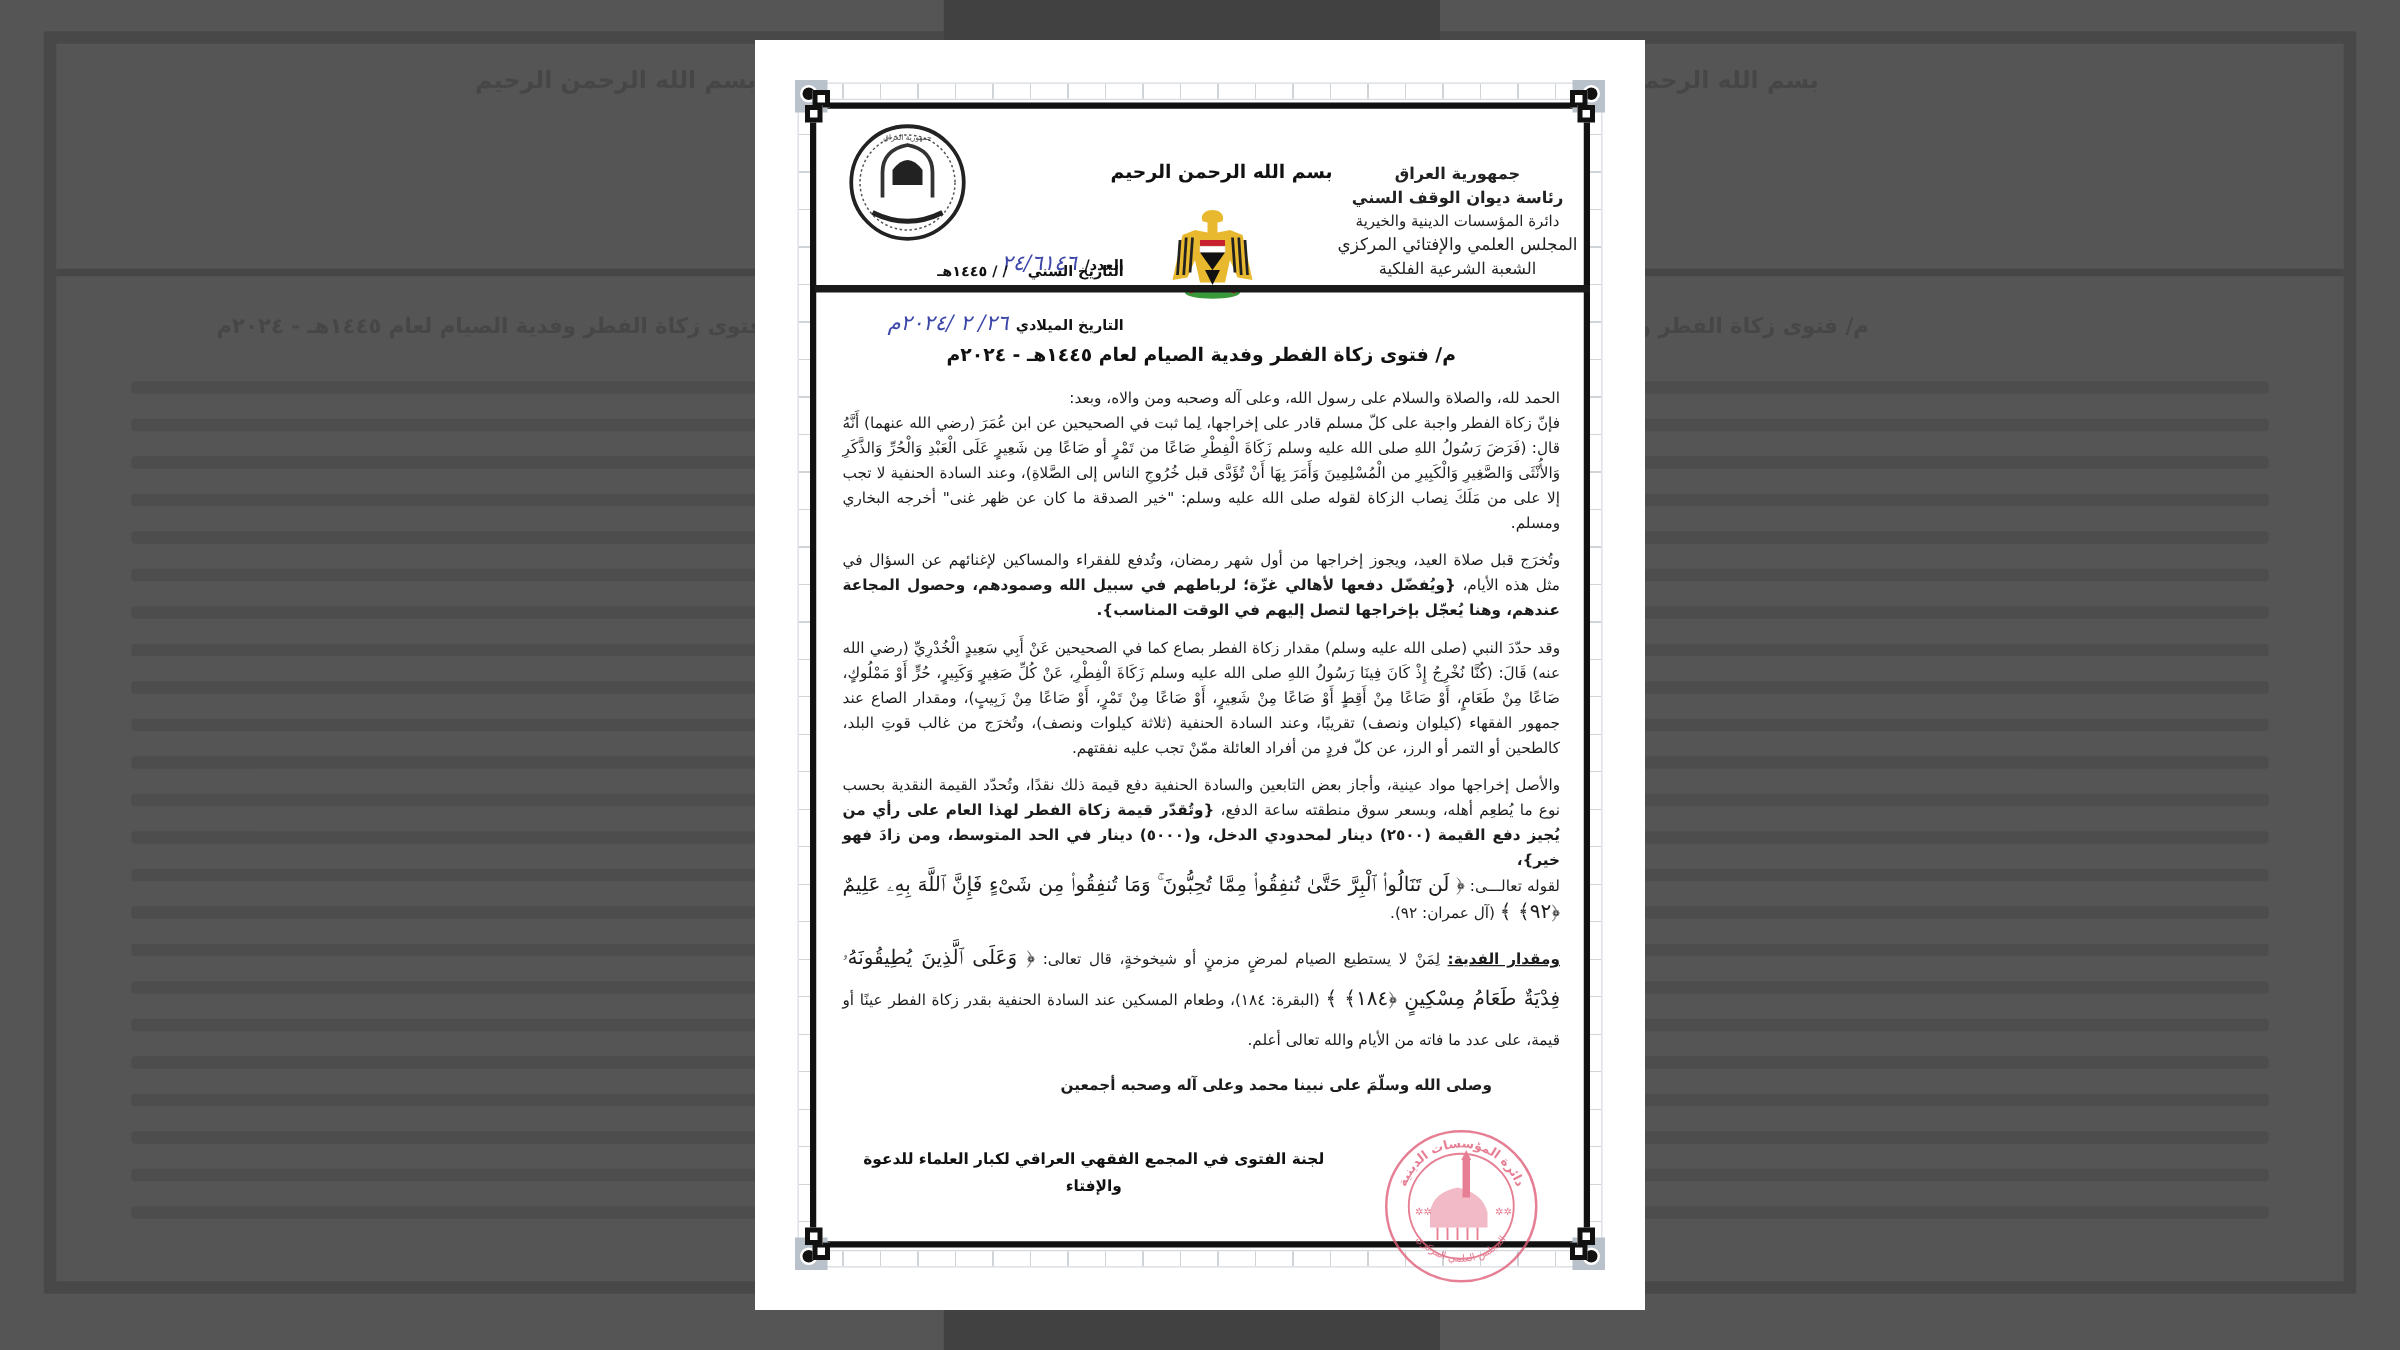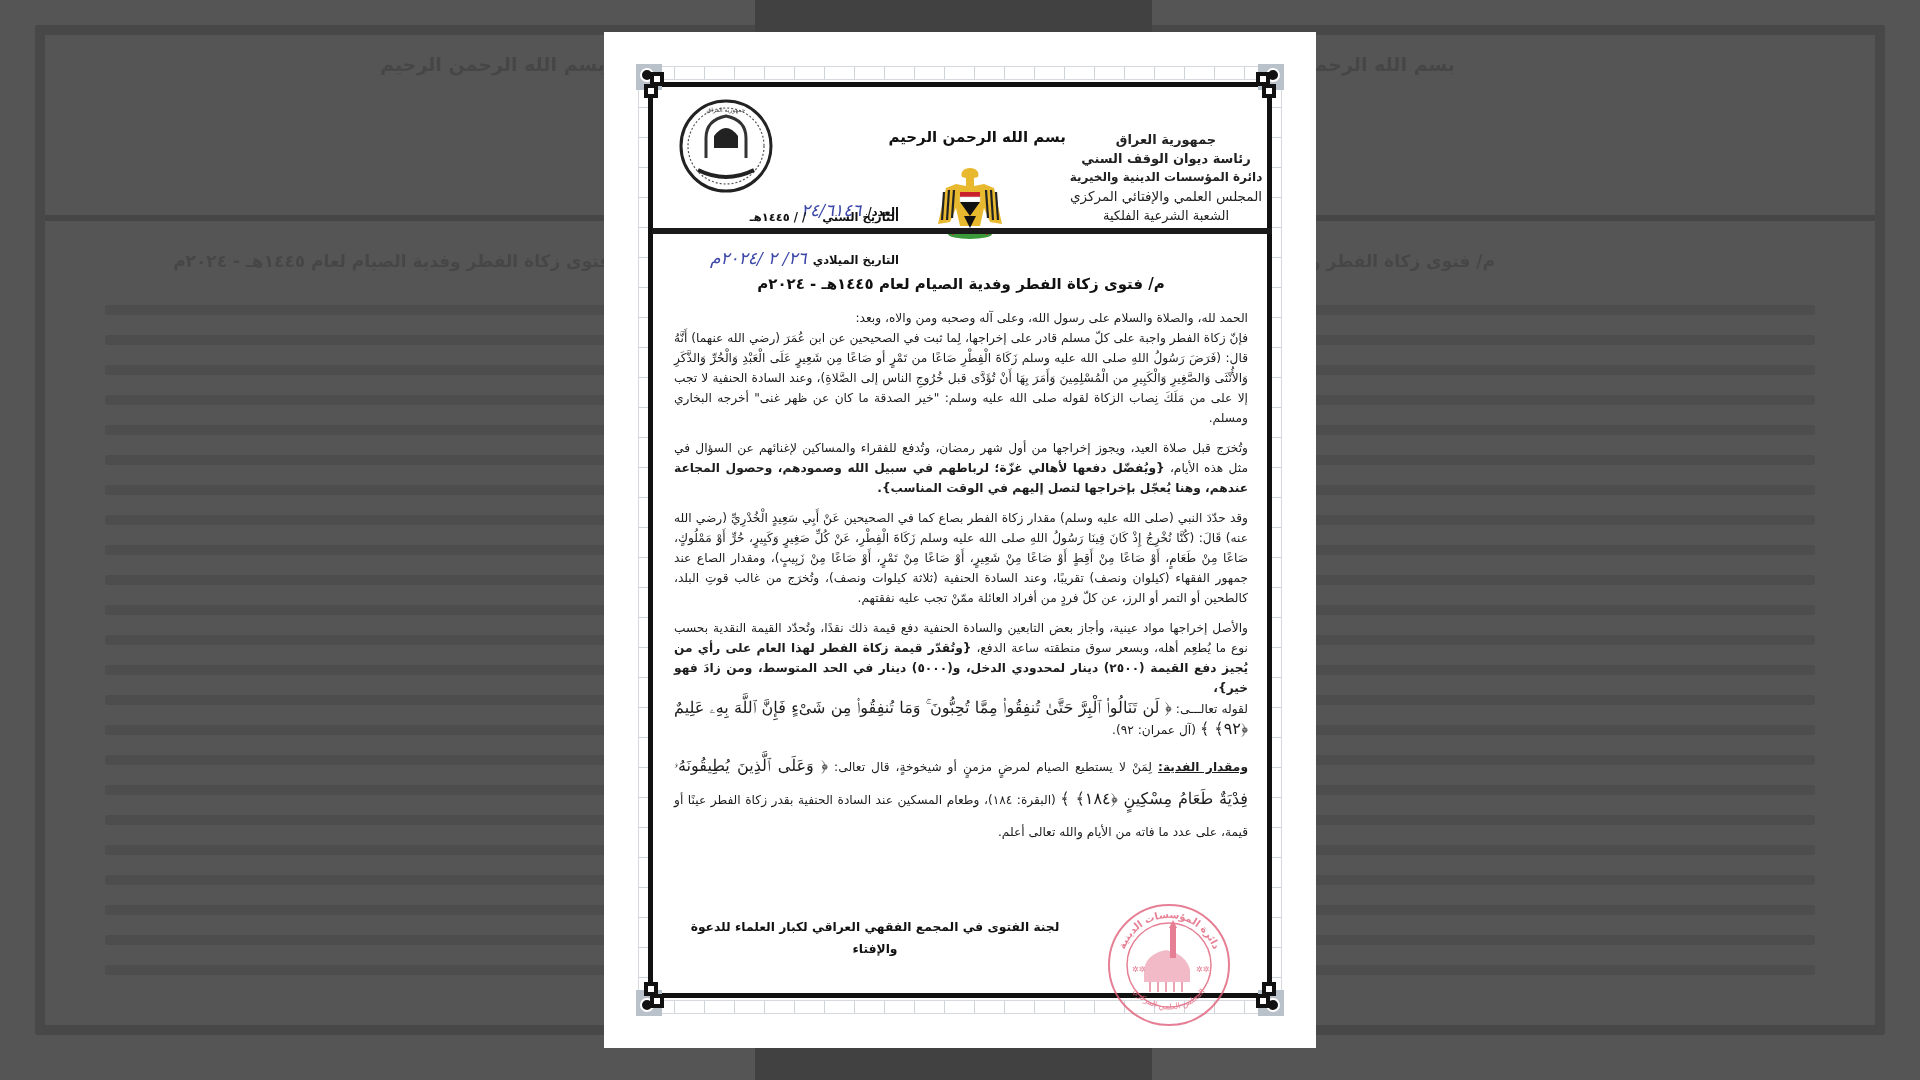--- a/index.html
+++ b/index.html
@@ -77,21 +77,21 @@
   .c-br .step1 { right: 14px; bottom: 8px; } .c-br .step2 { right: 8px; bottom: 20px; }
 
   
   .header { position: absolute; left: 80px; right: 50px; top: 56px; height: 140px; direction: rtl; }
   .org-block {
     position: absolute; right: 0; top: 42px; width: 200px; text-align: center;
     font-family: "DejaVu Sans", sans-serif; font-size: 12.5px; line-height: 19px; color: #222;
   }
   .org-block .l1 { font-weight: bold; font-size: 13px; }
   .org-block .l2 { font-weight: bold; font-size: 13px; }
-  .org-block .l3 { font-weight: bold; font-size: 12px; }
+  .org-block .l3 { font-weight: normal; font-size: 12px; }
   .org-block .l4 { font-size: 13.5px; }
   .org-block .l5 { font-size: 13px; }
   .basmala {
     position: absolute; right: 200px; top: 40px; font-weight: bold; font-size: 15px; color: #111;
     font-family: "DejaVu Sans", sans-serif;
   }
   .emblem { position: absolute; right: 260px; top: 76px; width: 72px; height: 78px; }
   .ref-block { position: absolute; left: 0; top: 98px; width: 215px; font-size: 11.5px; color: #111; font-weight: bold; }
   .ref-row { display: flex; justify-content: flex-start; align-items: baseline; height: 24px; white-space: nowrap; }
   .ref-label { margin-left: 6px; }
@@ -285,20 +285,21 @@
       <span>وتُخرَج قبل صلاة العيد، ويجوز إخراجها من أول شهر رمضان، وتُدفع للفقراء والمساكين لإغنائهم عن السؤال في مثل هذه الأيام، </span><span class="b">{ويُفضّل دفعها لأهالي غزّة؛ لرباطهم في سبيل الله وصمودهم، وحصول المجاعة عندهم، وهنا يُعجّل بإخراجها لتصل إليهم في الوقت المناسب}.</span>
     </div>
     <div class="para">وقد حدّدَ النبي (صلى الله عليه وسلم) مقدار زكاة الفطر بصاع كما في الصحيحين عَنْ أَبِي سَعِيدٍ الْخُدْرِيِّ (رضي الله عنه) قَالَ: (كُنَّا نُخْرِجُ إِذْ كَانَ فِينَا رَسُولُ اللهِ صلى الله عليه وسلم زَكَاةَ الْفِطْرِ، عَنْ كُلِّ صَغِيرٍ وَكَبِيرٍ، حُرٍّ أَوْ مَمْلُوكٍ، صَاعًا مِنْ طَعَامٍ، أَوْ صَاعًا مِنْ أَقِطٍ أَوْ صَاعًا مِنْ شَعِيرٍ، أَوْ صَاعًا مِنْ تَمْرٍ، أَوْ صَاعًا مِنْ زَبِيبٍ)، ومقدار الصاع عند جمهور الفقهاء (كيلوان ونصف) تقريبًا، وعند السادة الحنفية (ثلاثة كيلوات ونصف)، وتُخرَج من غالب قوتِ البلد، كالطحين أو التمر أو الرز، عن كلّ فردٍ من أفراد العائلة ممّنْ تجب عليه نفقتهم.</div>
     <div class="para">
       <span>والأصل إخراجها مواد عينية، وأجاز بعض التابعين والسادة الحنفية دفع قيمة ذلك نقدًا، وتُحدّد القيمة النقدية بحسب نوع ما يُطعِم أهله، وبسعر سوق منطقته ساعة الدفع، </span><span class="b">{وتُقدّر قيمة زكاة الفطر لهذا العام على رأي من يُجيز دفع القيمة (٢٥٠٠) دينار لمحدودي الدخل، و(٥٠٠٠) دينار في الحد المتوسط، ومن زادَ فهو خير}،</span><br>
       <span>لقوله تعالـــى: </span><span class="verse">﴿ لَن تَنَالُوا۟ ٱلْبِرَّ حَتَّىٰ تُنفِقُوا۟ مِمَّا تُحِبُّونَ ۚ وَمَا تُنفِقُوا۟ مِن شَىْءٍ فَإِنَّ ٱللَّهَ بِهِۦ عَلِيمٌ ﴿٩٢﴾ ﴾</span><span> (آل عمران: ٩٢).</span>
     </div>
     <div class="para" style="line-height:32px">
       <span class="u">ومقدار الفدية:</span><span> لِمَنْ لا يستطيع الصيام لمرضٍ مزمنٍ أو شيخوخةٍ، قال تعالى: </span><span class="verse">﴿ وَعَلَى ٱلَّذِينَ يُطِيقُونَهُۥ فِدْيَةٌ طَعَامُ مِسْكِينٍ ﴿١٨٤﴾ ﴾</span><span> (البقرة: ١٨٤)، وطعام المسكين عند السادة الحنفية بقدر زكاة الفطر عينًا أو قيمة، على عدد ما فاته من الأيام والله تعالى أعلم.</span>
     </div>
+    <div class="closing">وصلى الله وسلّمَ على نبينا محمد وعلى آله وصحبه أجمعين</div>
   </div>
 
   <div class="signature">
     <div>لجنة الفتوى في المجمع الفقهي العراقي لكبار العلماء للدعوة والإفتاء</div>
   </div>
 
   <svg class="stamp" viewBox="0 0 130 130">
     <circle cx="65" cy="65" r="60" fill="none" stroke="#e0607a" stroke-width="2"></circle>
     <circle cx="65" cy="65" r="42" fill="none" stroke="#e0607a" stroke-width="1.5"></circle>
     <path d="M40 82 L40 70 Q42 54 62 50 Q82 54 86 70 L86 82 Z" fill="#f0a8b8"></path>

